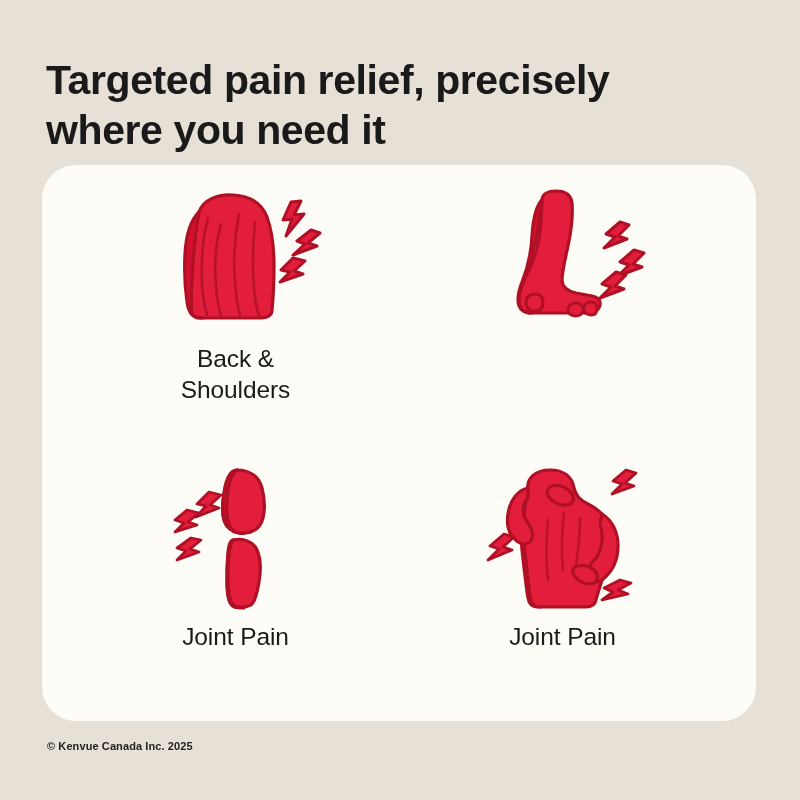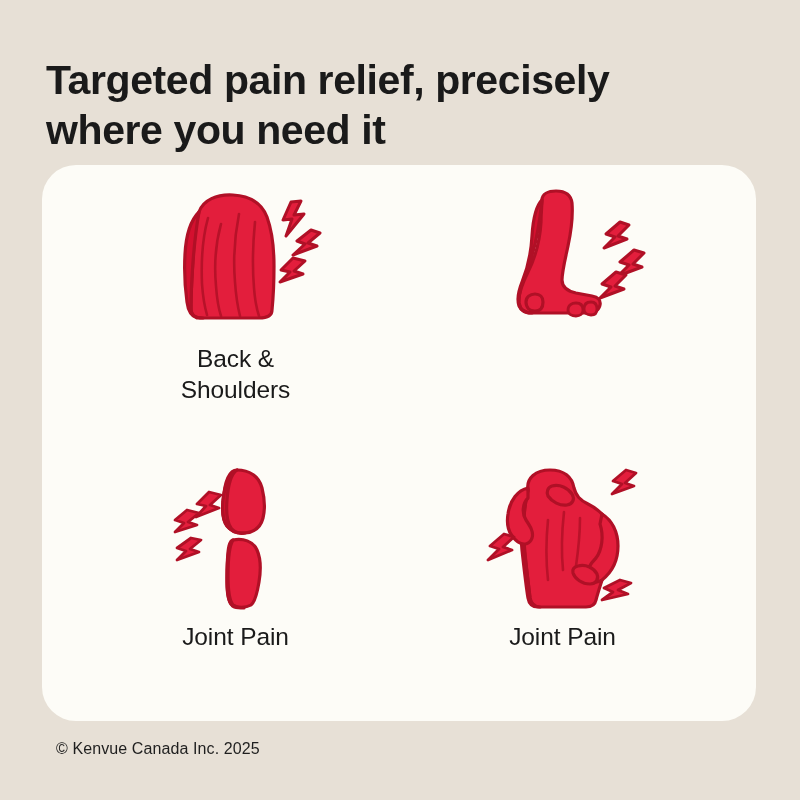--- a/index.html
+++ b/index.html
@@ -82,24 +82,24 @@
     font-weight: 500;
     color: #1a1a1a;
     text-align: center;
     letter-spacing: -0.1px;
     white-space: pre-line;
   }
 
   
   .footer {
     position: absolute;
-    left: 56px;
+    left: 47px;
     top: 740px;
-    font-size: 16px;
-    font-weight: 400;
+    font-size: 11px;
+    font-weight: 700;
     color: #1f1f1f;
     letter-spacing: 0.1px;
   }
 </style>
 </head>
 <body>
 
 <div id="page-root">
 
   <h1 class="headline">Targeted pain relief, precisely

